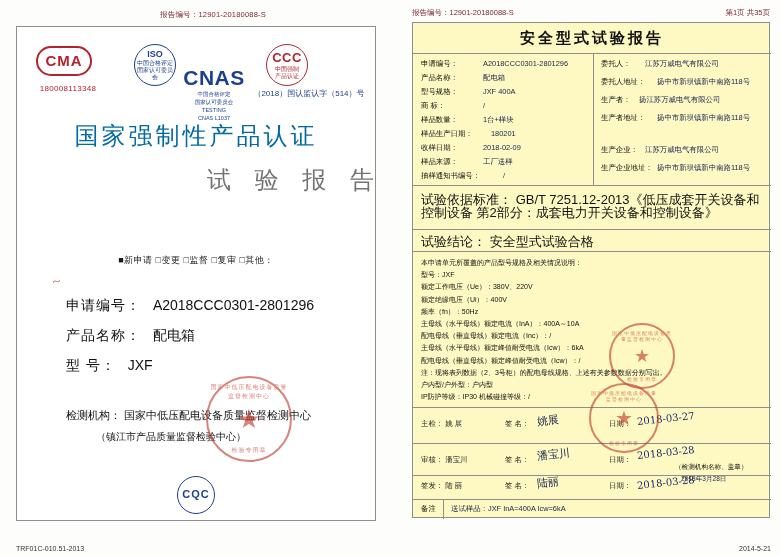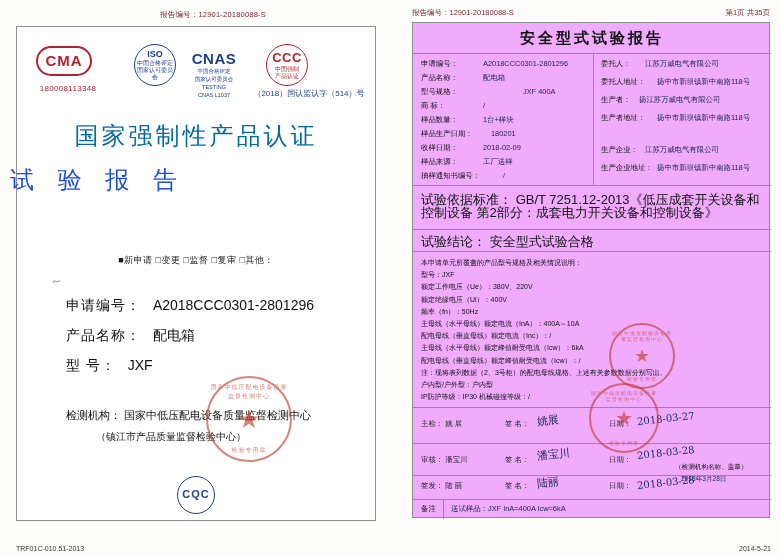--- a/index.html
+++ b/index.html
@@ -72,22 +72,23 @@
     align-items: center; justify-content: center;
     line-height: 1.15;
   }
   .iso-badge b { font-size: 9px; }
   .cnas {
     position: absolute; left: 152px; top: 6px;
     width: 64px;
     text-align: center;
   }
   .cnas .big {
-    font-size: 15px; font-weight: bold; color: #1d3f8f;
+    font-size: 21px; font-weight: bold; color: #1d3f8f;
     letter-spacing: .5px;
+    margin-top: 16px;
   }
   .cnas .sm {
     font-size: 5.5px; color: #1d3f8f; line-height: 1.25;
     margin-top: 1px;
   }
   .cqc-red {
     position: absolute; left: 236px; top: 0px;
     width: 42px; height: 42px;
     border-radius: 50%;
     border: 1.5px solid #b2232d;
@@ -114,25 +115,25 @@
     text-align: center;
     font-family: "DejaVu Serif", "Liberation Serif", serif;
     font-size: 24px;
     letter-spacing: 3px;
     color: #0369a1;
   }
   .big-title2 {
     position: absolute;
     left: 0; top: 156px;
     width: 372px;
-    text-align: left;
+    text-align: right;
     font-family: "DejaVu Serif", "Liberation Serif", serif;
     font-size: 24px;
     letter-spacing: 8px;
-    color: #1d4ed8;
+    color: #737373;
   }
   .checkline {
     position: absolute;
     left: 0; top: 246px;
     width: 372px;
     text-align: center;
     font-size: 9px;
     letter-spacing: .5px;
     color: #1a1a1a;
   }
@@ -216,21 +217,21 @@
     font-size: 7.5px;
     color: #7b1f2b;
   }
   .r-head .rno { position: absolute; left: 4px; top: 0; white-space: nowrap;}
   .r-head .pg { position: absolute; right: 4px; top: 0; white-space: nowrap;}
   .r-box {
     position: absolute;
     left: 4px; top: 14px;
     width: 358px; height: 496px;
     border: 1px solid #8e8e8e;
-    background: #f0abfc;
+    background: #fef9c3;
   }
   .r-title {
     position: absolute;
     left: 0; top: 6px;
     width: 358px;
     text-align: center;
     font-family: "DejaVu Serif", "Liberation Serif", serif;
     font-size: 15px;
     font-weight: bold;
     letter-spacing: 3px;
@@ -401,21 +402,21 @@
 
       <div class="vr-line" style="left:30px; top:476px; height:20px;"></div>
 
       <div class="cell" style="left:8px; top:37px;">申请编号：</div>
       <div class="cell val" style="left:70px; top:37px;">A2018CCC0301-2801296</div>
 
       <div class="cell" style="left:8px; top:51px;">产品名称：</div>
       <div class="cell val" style="left:70px; top:51px;">配电箱</div>
 
       <div class="cell" style="left:8px; top:65px;">型号规格：</div>
-      <div class="cell val" style="left:70px; top:65px;margin-left:40px;">JXF 400A</div>
+      <div class="cell val" style="left:70px; top:65px;">JXF 400A</div>
 
       <div class="cell" style="left:8px; top:79px;">商 标：</div>
       <div class="cell val" style="left:70px; top:79px;">/</div>
 
       <div class="cell" style="left:8px; top:93px;">样品数量：</div>
       <div class="cell val" style="left:70px; top:93px;">1台+样块</div>
 
       <div class="cell" style="left:8px; top:107px;">样品生产日期：</div>
       <div class="cell val" style="left:78px; top:107px;">180201</div>
 

